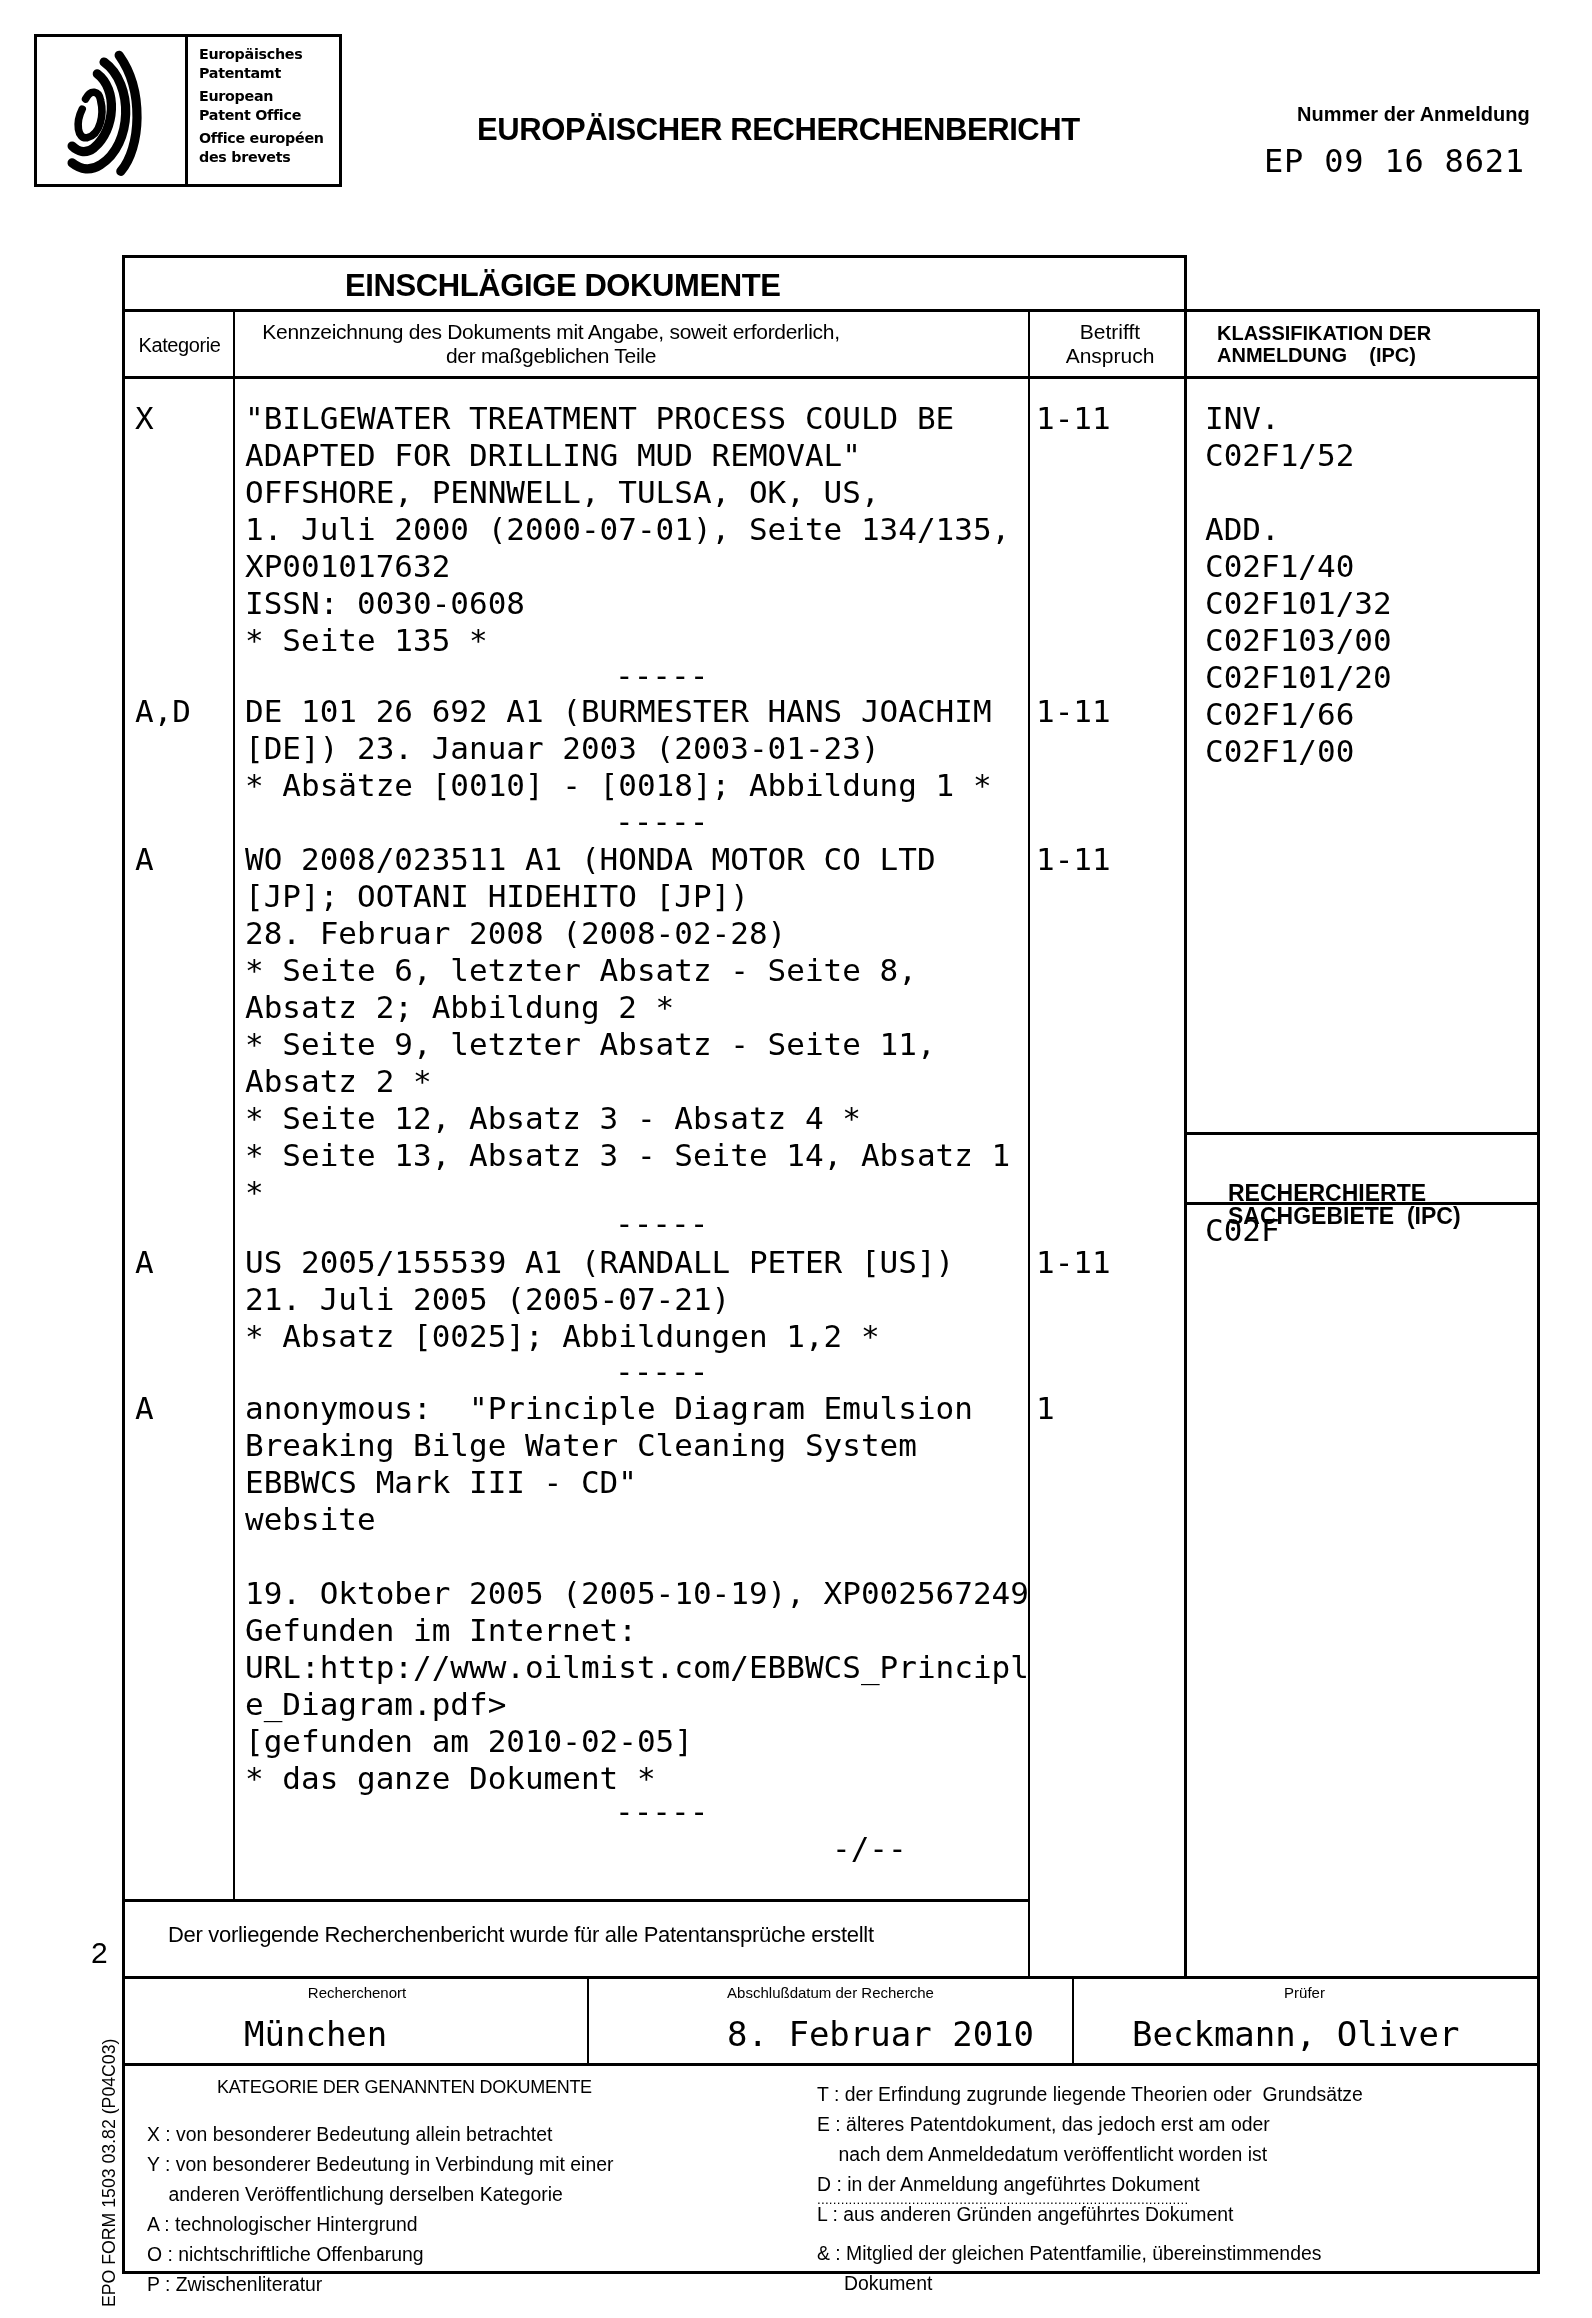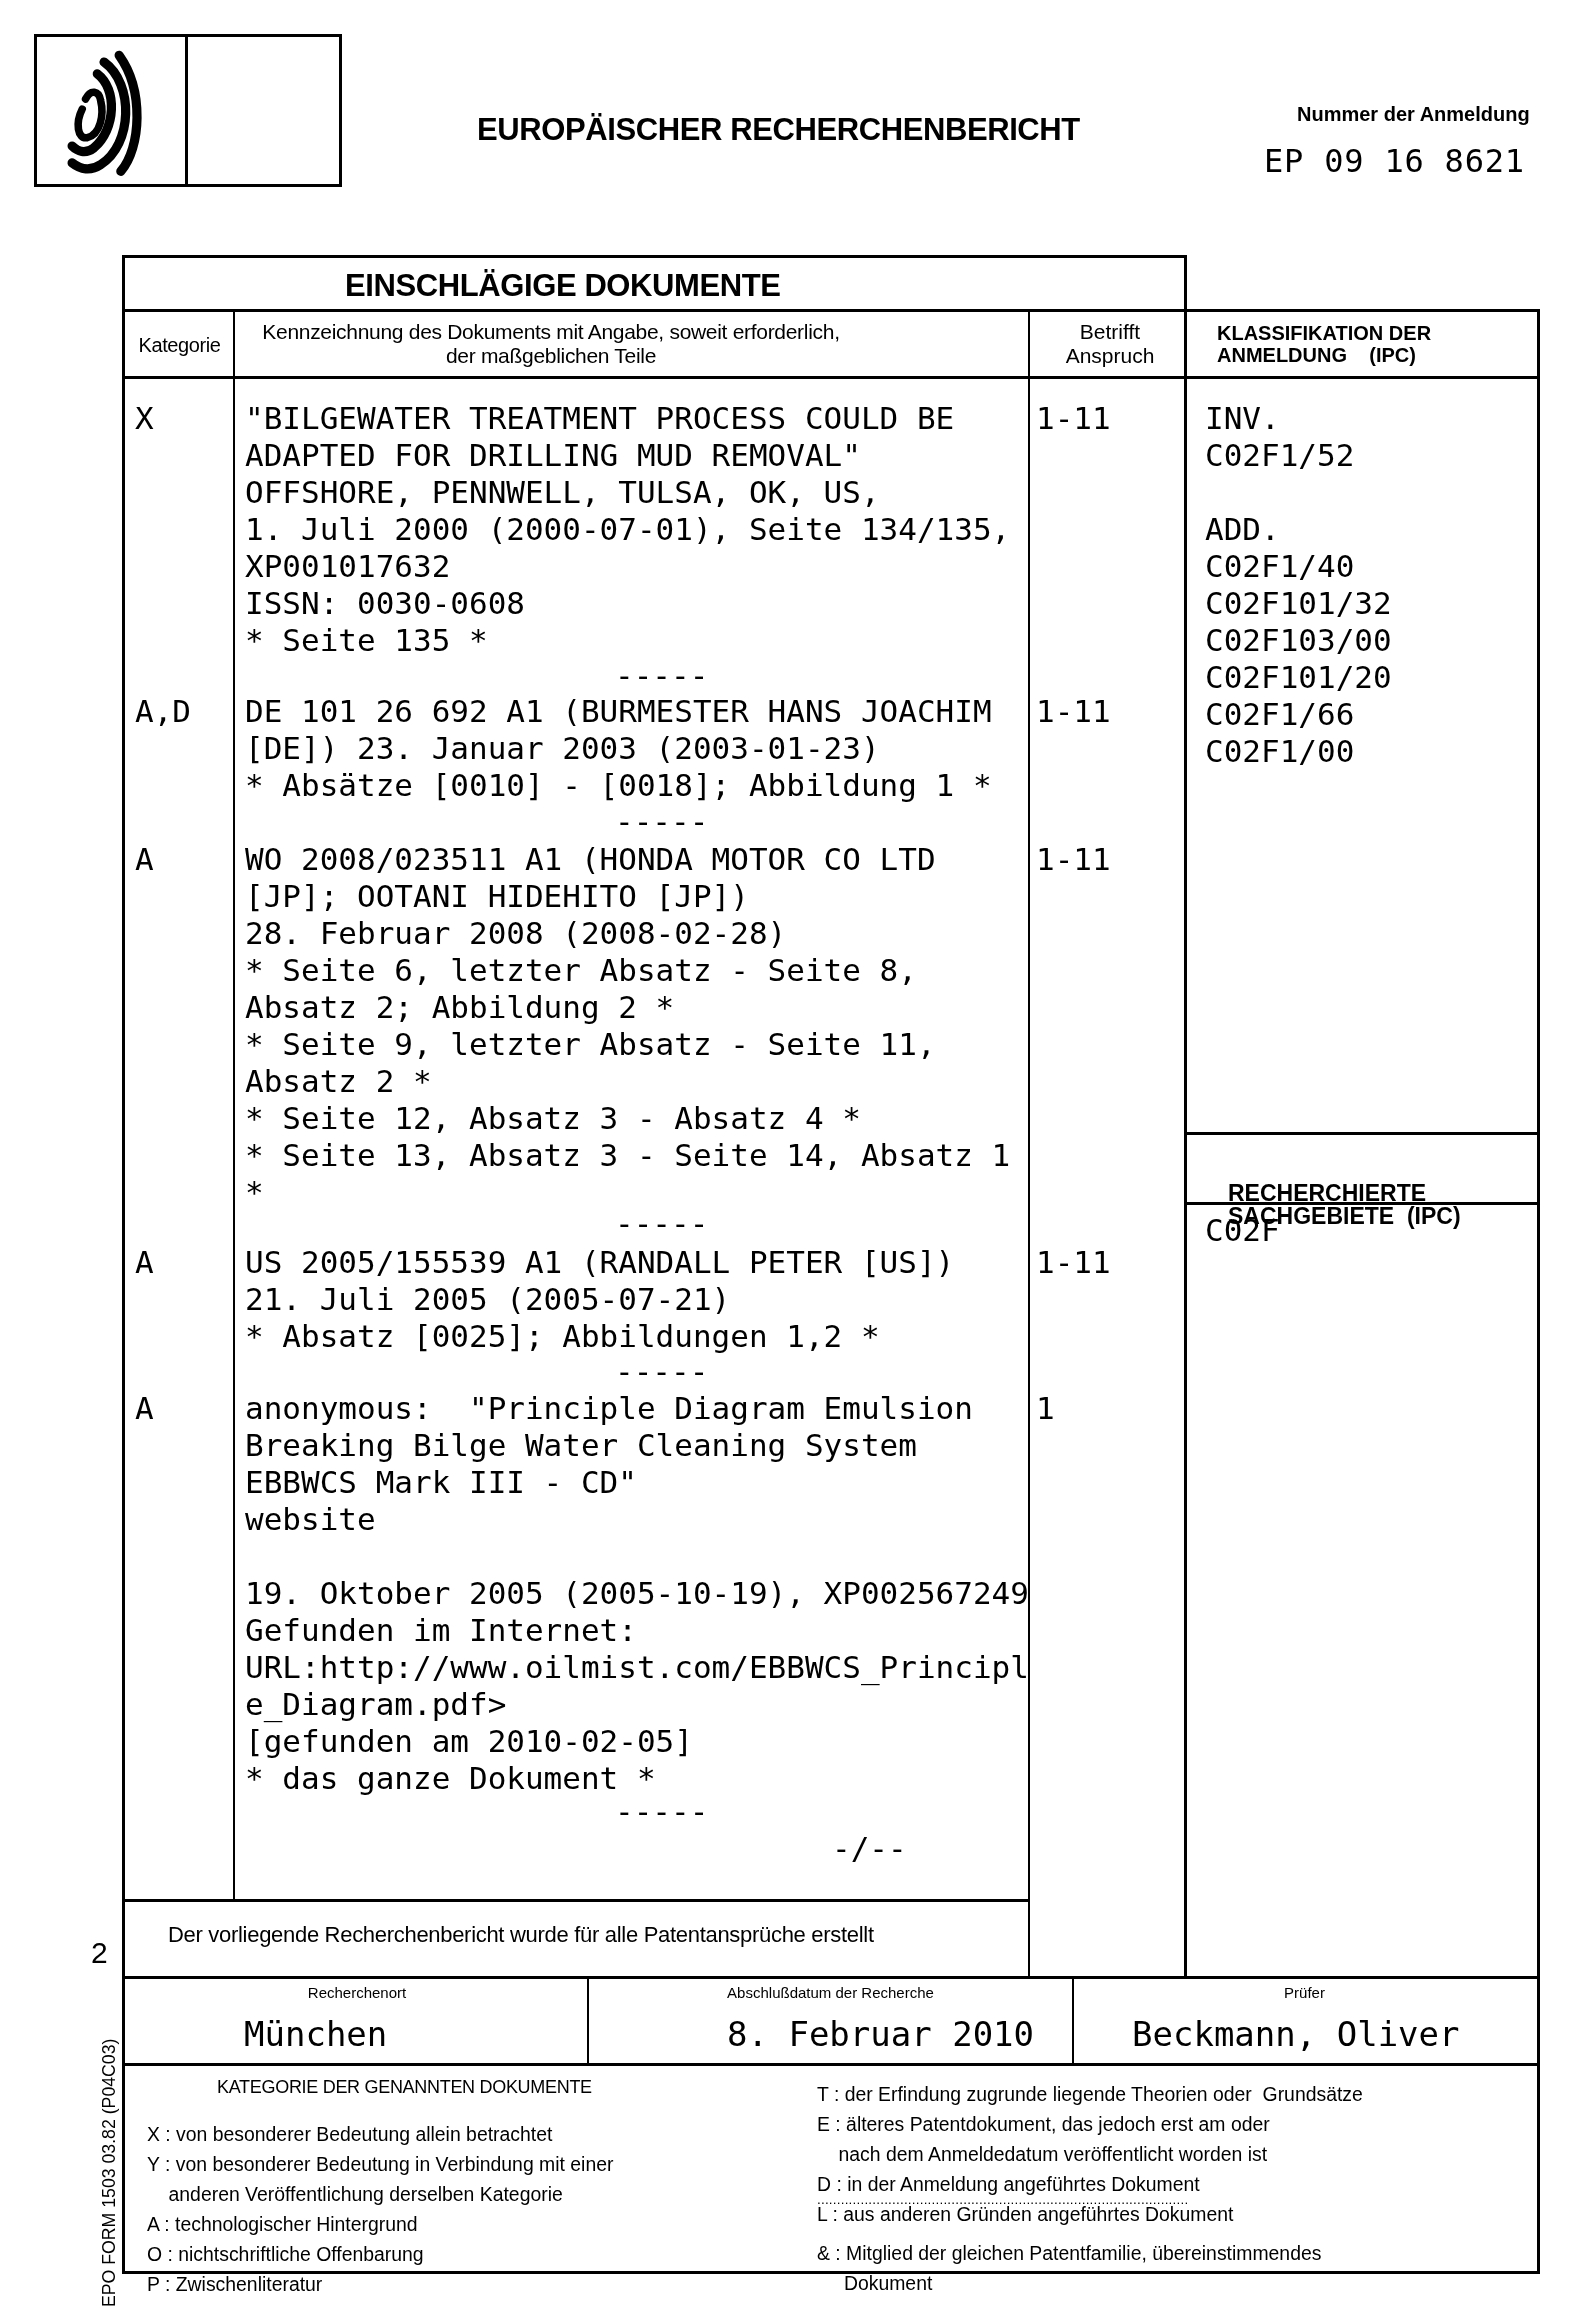--- a/index.html
+++ b/index.html
@@ -37,20 +37,30 @@
 <div id="logo-box" class="abs">
   <svg id="logo-mark" viewBox="0 0 150 160">
     <g fill="none" stroke="#000" stroke-linecap="round">
       <path d="M30,76 C22,92 24,112 36,110 C52,106 56,82 52,66 C50,54 40,52 34,64" stroke-width="9"></path>
       <path d="M48,34 C72,52 70,100 44,122 C34,130 24,126 18,120" stroke-width="11"></path>
       <path d="M56,20 C92,46 90,118 52,142 C40,150 28,148 18,140" stroke-width="11"></path>
       <path d="M74,12 C104,54 100,122 76,150" stroke-width="11"></path>
     </g>
   </svg>
   <div id="logo-divider"></div>
+  <div id="logo-text">
+    <div>Europäisches</div>
+    <div>Patentamt</div>
+    <div class="gap"></div>
+    <div>European</div>
+    <div>Patent Office</div>
+    <div class="gap"></div>
+    <div>Office européen</div>
+    <div>des brevets</div>
+  </div>
 </div>
 
 <div id="report-title" class="abs sans">EUROPÄISCHER RECHERCHENBERICHT</div>
 <div id="app-number-label" class="abs sans">Nummer der Anmeldung</div>
 <div id="app-number" class="abs mono">EP 09 16 8621</div>
 
 <div>
 
   <div class="hl" style="left:122px; top:255px; width:1065px; height:3.4px;"></div>
 

